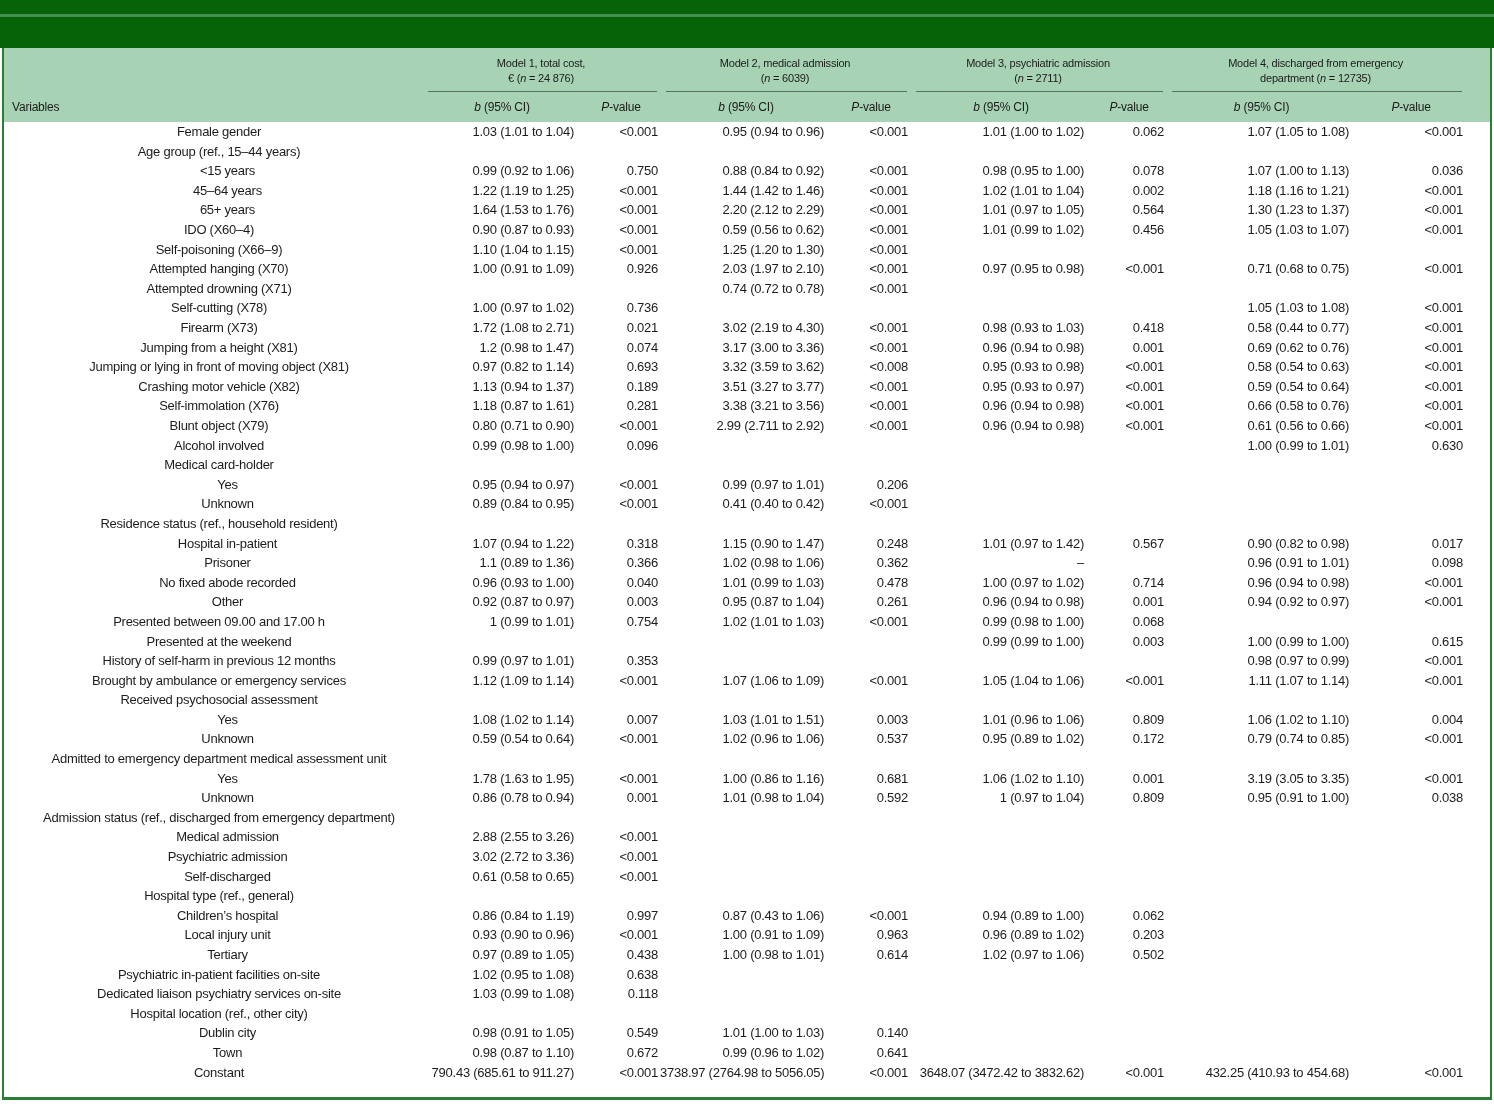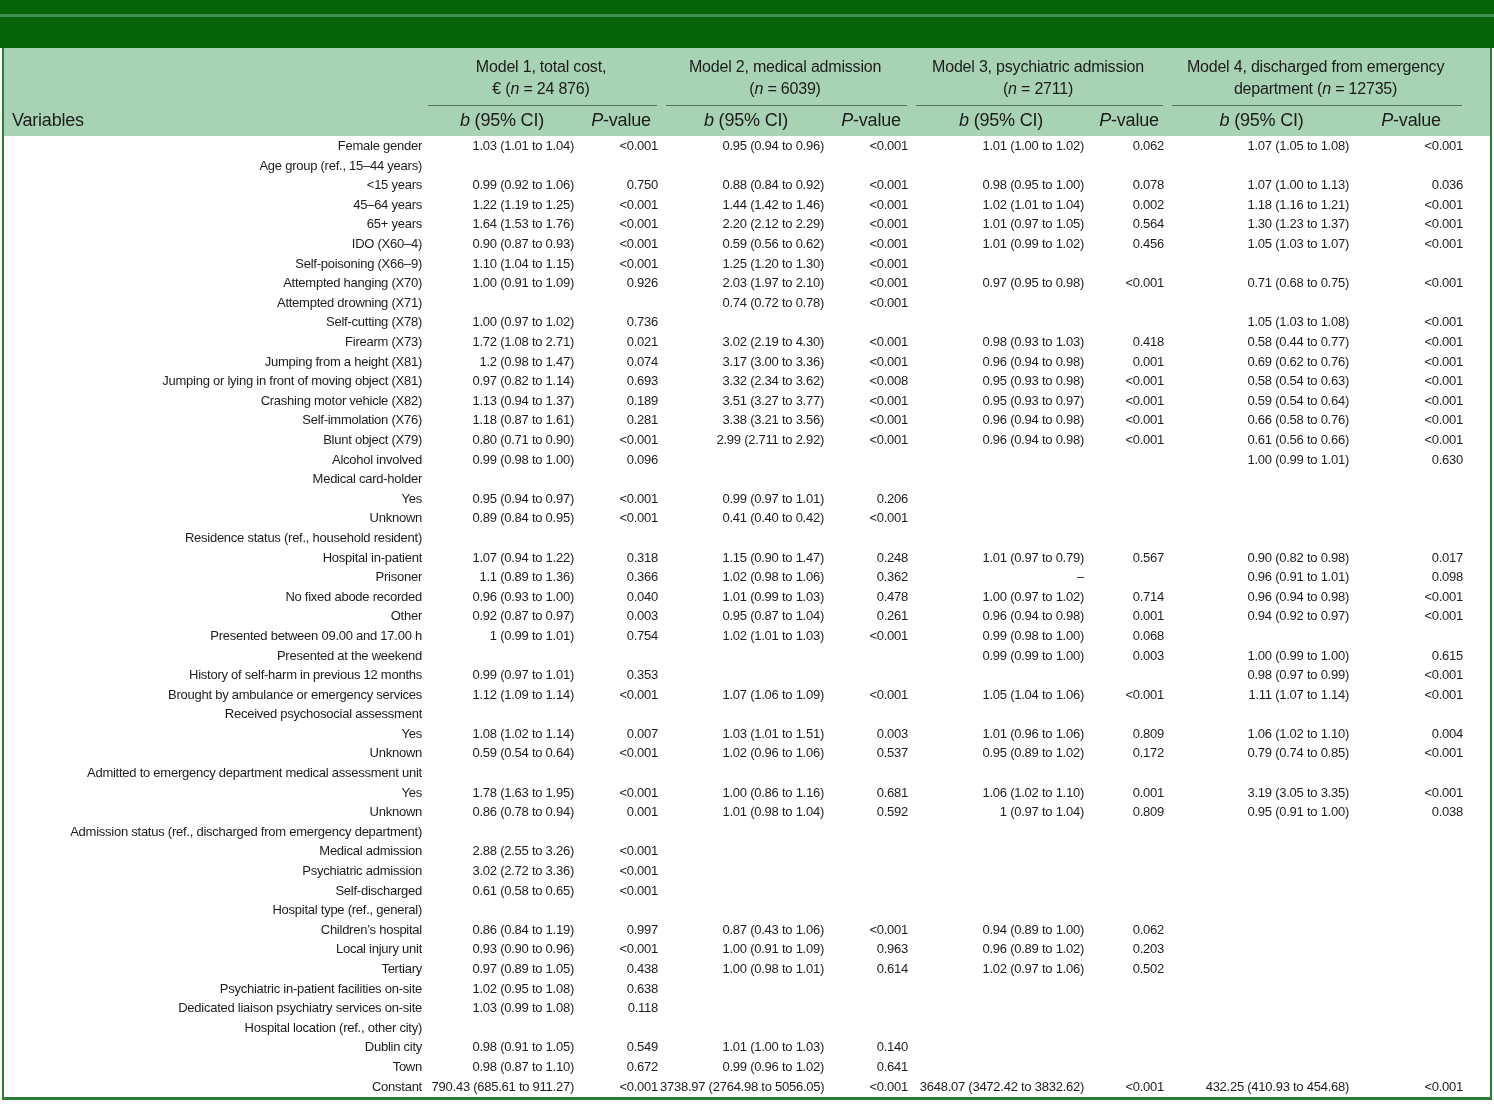--- a/index.html
+++ b/index.html
@@ -11,27 +11,27 @@
   .frame{margin:0 2px;border-left:2px solid #2b7d35;border-right:2px solid #2b7d35;border-bottom:3px solid #2b7d35;box-sizing:border-box;height:1052px;background:#ffffff;}
   table{border-collapse:collapse;table-layout:fixed;width:1486px;}
   col.c-var{width:418px;}
   col.c-b1{width:154px;} col.c-p1{width:84px;}
   col.c-b2{width:166px;} col.c-p2{width:84px;}
   col.c-b3{width:176px;} col.c-p3{width:80px;}
   col.c-b4{width:185px;} col.c-p4{width:114px;}
   col.c-sp{width:25px;}
   thead th{background:#a8d2b4;font-weight:normal;vertical-align:bottom;padding:0;}
   tr.model-row th{padding-top:8px;}
-  .model-title{font-size:16px;line-height:1.4;letter-spacing:-0.2px;white-space:nowrap;}
+  .model-title{font-size:11px;line-height:1.4;letter-spacing:-0.2px;white-space:nowrap;}
   .rule{border-bottom:1px solid #55715f;margin:4px 3px 0 6px;height:0;}
-  tr.sub-row th{font-size:18px;letter-spacing:-0.2px;height:30px;vertical-align:middle;white-space:nowrap;padding-left:8px;}
+  tr.sub-row th{font-size:12px;letter-spacing:-0.2px;height:30px;vertical-align:middle;white-space:nowrap;padding-left:8px;}
   th.var-h{text-align:left;padding-left:12px;}
   th.num-h{text-align:center;padding-right:2px;}
   tbody td{font-size:13px;letter-spacing:-0.25px;height:19.6px;padding:0;white-space:nowrap;overflow:hidden;vertical-align:middle;}
-  td.var{text-align:right;padding-left:12px;}
+  td.var{text-align:center;padding-left:12px;}
   td.var.indent{padding-left:29px;}
   td.b,td.p{text-align:right;padding-right:2px;}
   i{font-style:italic;}
 </style>
 </head>
 <body>
 
 <div class="page">
   <div class="topbar1"></div>
   <div class="topbar-gap"></div>
@@ -238,21 +238,21 @@
     <td class="p">0.001</td>
     <td class="b">0.69 (0.62 to 0.76)</td>
     <td class="p">&lt;0.001</td>
     <td></td>
   </tr>
 
   <tr>
     <td class="var">Jumping or lying in front of moving object (X81)</td>
     <td class="b">0.97 (0.82 to 1.14)</td>
     <td class="p">0.693</td>
-    <td class="b">3.32 (2.34 to 3.62)</td>
+    <td class="b">3.32 (3.59 to 3.62)</td>
     <td class="p">&lt;0.008</td>
     <td class="b">0.95 (0.93 to 0.98)</td>
     <td class="p">&lt;0.001</td>
     <td class="b">0.58 (0.54 to 0.63)</td>
     <td class="p">&lt;0.001</td>
     <td></td>
   </tr>
 
   <tr>
     <td class="var">Crashing motor vehicle (X82)</td>
@@ -357,21 +357,21 @@
     <td class="p"></td>
     <td></td>
   </tr>
 
   <tr>
     <td class="var indent">Hospital in-patient</td>
     <td class="b">1.07 (0.94 to 1.22)</td>
     <td class="p">0.318</td>
     <td class="b">1.15 (0.90 to 1.47)</td>
     <td class="p">0.248</td>
-    <td class="b">1.01 (0.97 to 0.79)</td>
+    <td class="b">1.01 (0.97 to 1.42)</td>
     <td class="p">0.567</td>
     <td class="b">0.90 (0.82 to 0.98)</td>
     <td class="p">0.017</td>
     <td></td>
   </tr>
 
   <tr>
     <td class="var indent">Prisoner</td>
     <td class="b">1.1 (0.89 to 1.36)</td>
     <td class="p">0.366</td>

